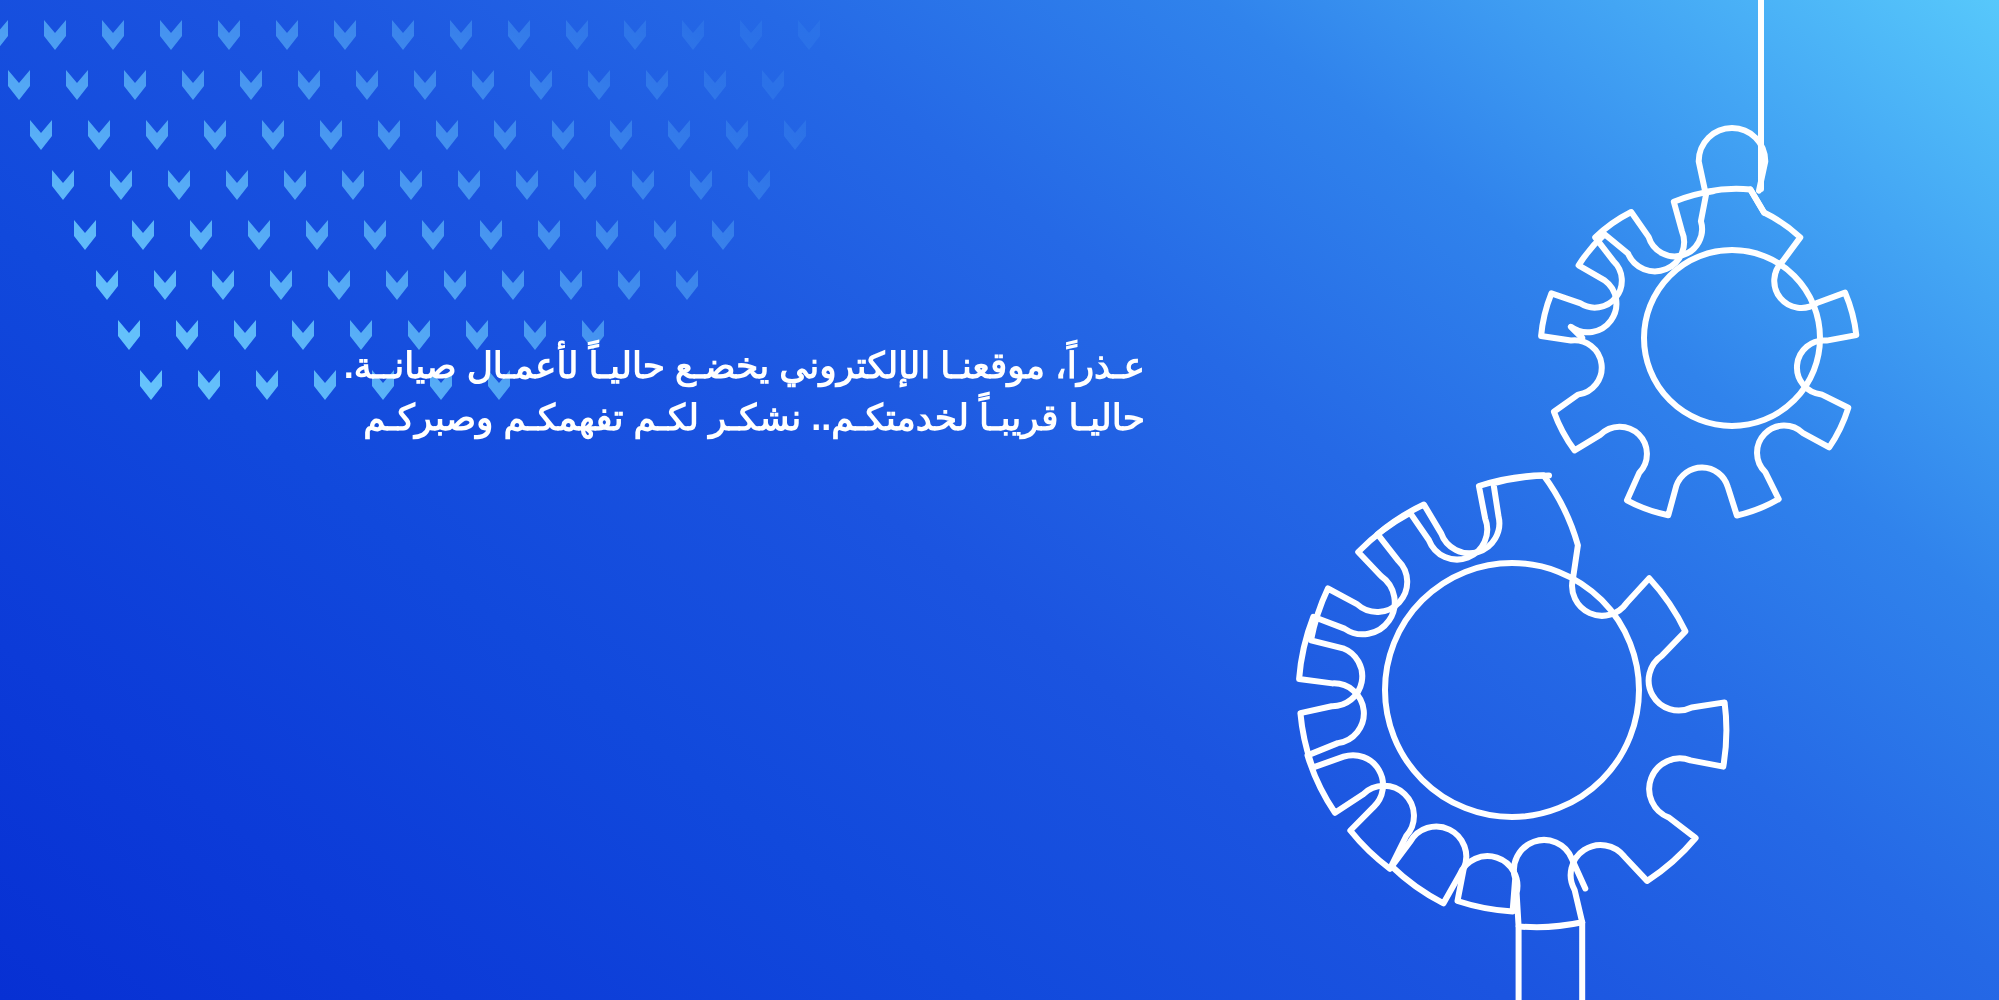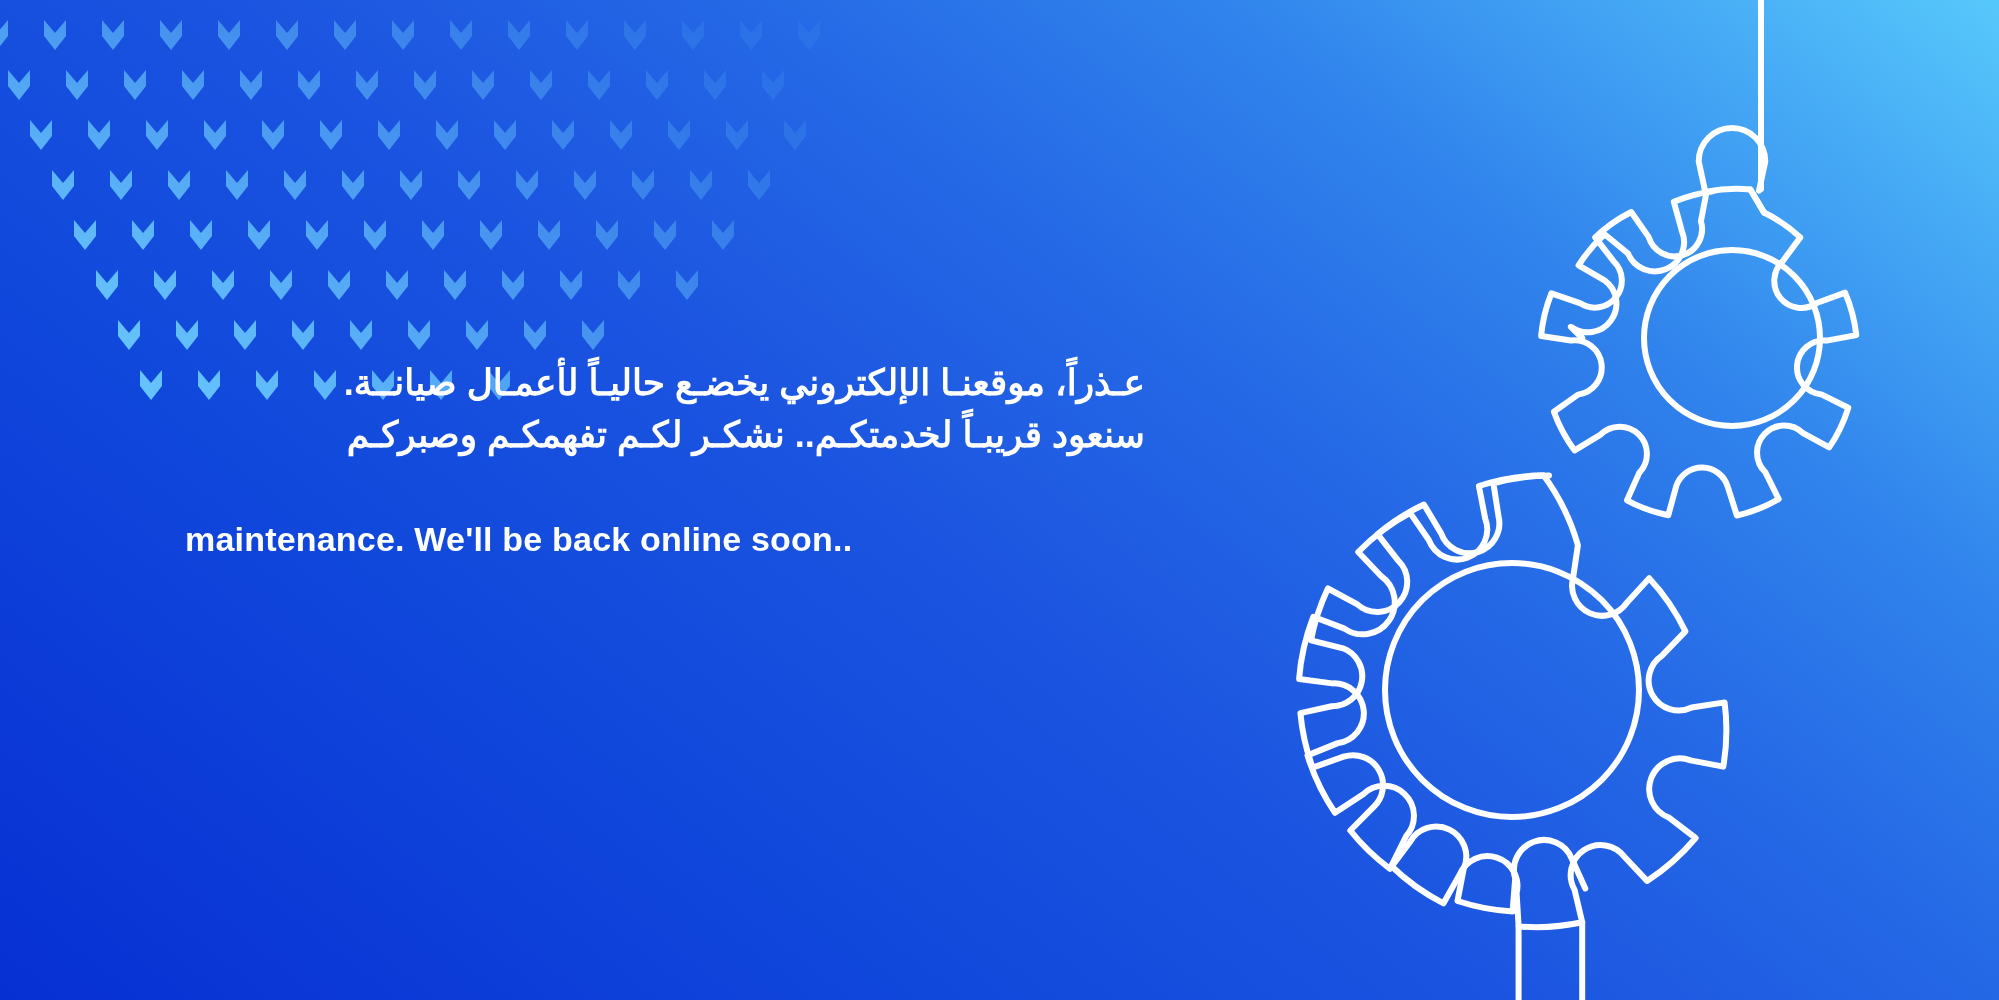--- a/index.html
+++ b/index.html
@@ -44,21 +44,21 @@
     top: 0;
     width: 860px;
     height: 1000px;
     pointer-events: none;
   }
 
   
   #message-block {
     position: absolute;
     left: 185px;
-    top: 357px;
+    top: 340px;
     width: 960px;
   }
   .ar-line {
     direction: rtl;
     unicode-bidi: bidi-override;
     text-align: right;
     color: #ffffff;
     font-size: 36px;
     line-height: 52px;
     font-weight: 600;
@@ -420,22 +420,21 @@
         <path d="M1518.6,926.4 L1518.6,1020"></path>
         <path d="M1582.2,922.3 L1582.2,1020"></path>
       </g>
     </g>
   </svg>
 
   <div id="message-block">
 
     <div id="arabic-message">
       <div class="ar-line">عـذراً، موقعنـا الإلكتروني يخضـع حاليـاً لأعمـال صيانــة.</div>
-      <div class="ar-line">سنعود قريبـاً لخدمتكـم.. نشكـر لكـم تفهمكـم وصبركـم</div>
+      <div class="ar-line">حاليـا قريبـاً لخدمتكـم.. نشكـر لكـم تفهمكـم وصبركـم</div>
     </div>
 
     <div id="english-message">
-      <div class="en-line">maintenance. We'll be back online soon..</div>
     </div>
 
   </div>
 
 </div>
 
 </body></html>

